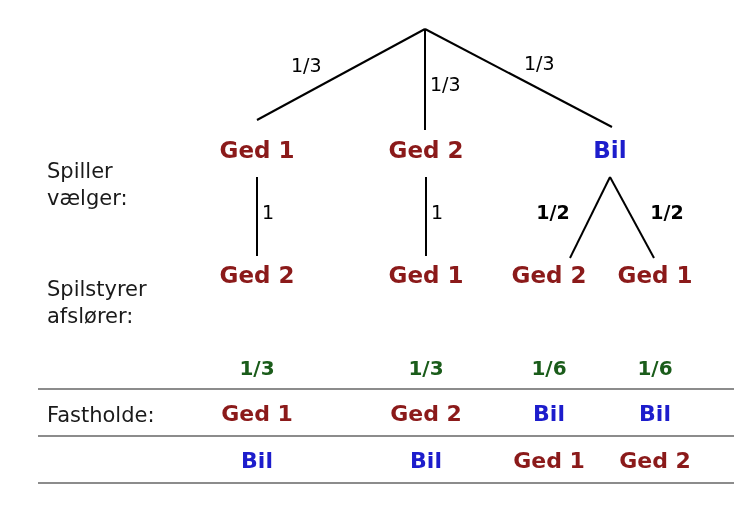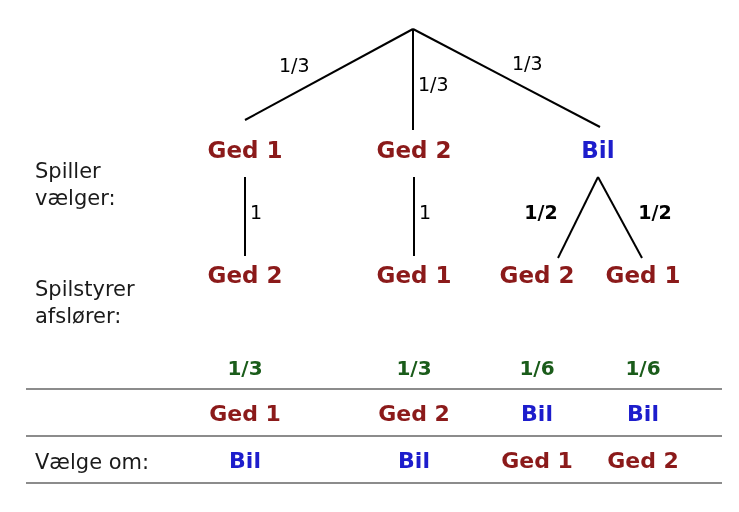--- a/index.html
+++ b/index.html
@@ -11,21 +11,21 @@
     width: 739px;
     height: 512px;
     position: relative;
     overflow: hidden;
     font-family: "DejaVu Sans", sans-serif;
     color: #000000;
   }
 
   #stage {
     position: absolute;
-    left: 4px; top: 0;
+    left: 16px; top: 0;
     width: 629px;
     height: 512px;
   }
 
   
   .abs {
     position: absolute;
     white-space: nowrap;
     line-height: 1;
   }
@@ -143,29 +143,29 @@
 
   <div class="abs ctr node goat" style="left:639px; top:264px;">Ged 1</div>
 
   <div class="abs ctr thead" style="left:241px; top:358px;">1/3</div>
   <div class="abs ctr thead" style="left:410px; top:358px;">1/3</div>
   <div class="abs ctr thead" style="left:533px; top:358px;">1/6</div>
   <div class="abs ctr thead" style="left:639px; top:358px;">1/6</div>
 
   <div class="trule" style="top:388px;"></div>
 
+  <div class="abs tlabel" style="left:31px; top:405px;">Fastholde:</div>
 
   <div class="abs ctr tcell goat" style="left:241px; top:403px;">Ged 1</div>
   <div class="abs ctr tcell goat" style="left:410px; top:403px;">Ged 2</div>
   <div class="abs ctr tcell car" style="left:533px; top:403px;">Bil</div>
   <div class="abs ctr tcell car" style="left:639px; top:403px;">Bil</div>
 
   <div class="trule" style="top:435px;"></div>
 
-  <div class="abs tlabel" style="left:31px; top:452px;">Vælge om:</div>
 
   <div class="abs ctr tcell car" style="left:241px; top:450px;">Bil</div>
   <div class="abs ctr tcell car" style="left:410px; top:450px;">Bil</div>
   <div class="abs ctr tcell goat" style="left:533px; top:450px;">Ged 1</div>
   <div class="abs ctr tcell goat" style="left:639px; top:450px;">Ged 2</div>
 
   <div class="trule" style="top:482px;"></div>
 
 </div>
 

